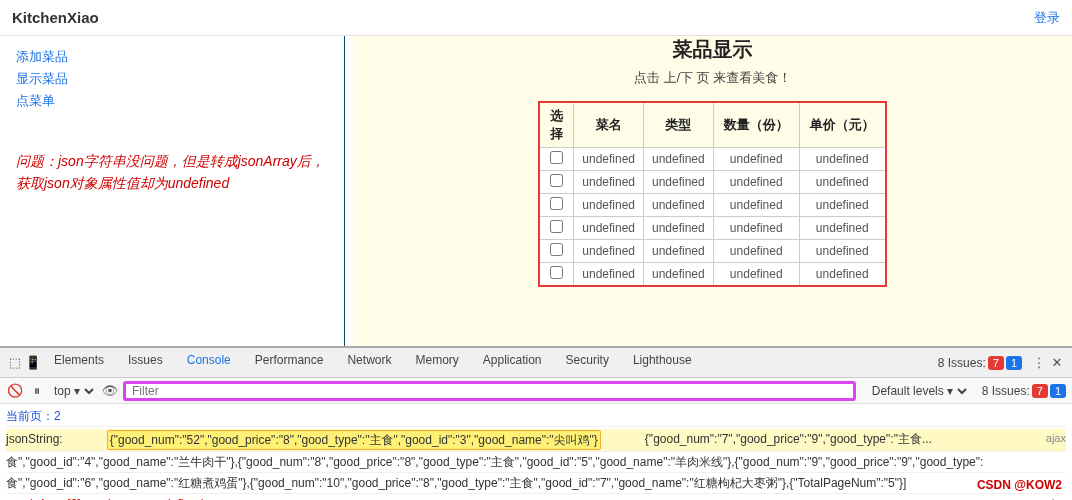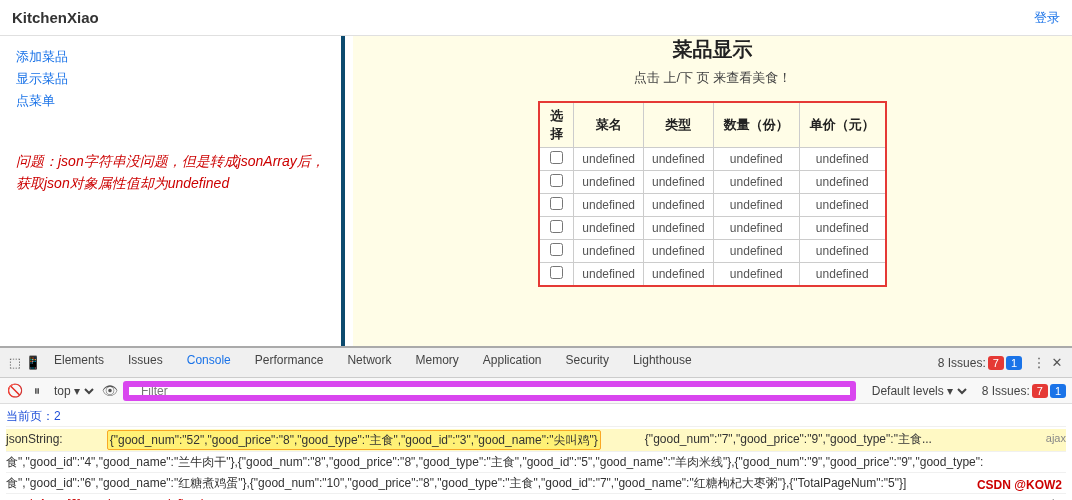--- a/index.html
+++ b/index.html
@@ -7,21 +7,21 @@
 
     
     #header { height: 36px; border-bottom: 1px solid #e0e0e0; display: flex; align-items: center; justify-content: space-between; padding: 0 12px; }
     #header .logo { font-size: 15px; font-weight: bold; color: #333; }
     #header .login-link { color: #1a73e8; font-size: 13px; text-decoration: none; }
 
     
     #main { display: flex; height: 310px; }
 
     
-    #sidebar { width: 345px; border-right: 4px solid #0c4a6e; padding: 12px 16px; }
+    #sidebar { width: 345px; border-right: 1px solid #0c4a6e; padding: 12px 16px; }
     #sidebar a { display: block; color: #1a73e8; text-decoration: none; font-size: 13px; margin-bottom: 4px; }
 
     
     .annotation { margin-top: 40px; color: #c00; font-size: 14px; line-height: 1.6; font-style: italic; }
 
     
     #right-panel { flex: 1; background: #fffde7; display: flex; flex-direction: column; align-items: center; padding: 0; margin-left: 8px; }
     #right-panel .title { font-size: 20px; font-weight: bold; color: #222; margin-bottom: 6px; }
     #right-panel .subtitle { font-size: 13px; color: #444; margin-bottom: 14px; }
 
@@ -42,21 +42,21 @@
     .dt-tab.active { color: #1a73e8; border-bottom: 2px solid #0c4a6e; }
     .dt-spacer { flex: 1; }
     .dt-badge { background: #e53935; color: #fff; border-radius: 3px; font-size: 11px; padding: 1px 5px; margin-left: 2px; }
     .dt-badge-blue { background: #1a73e8; color: #fff; border-radius: 3px; font-size: 11px; padding: 1px 5px; margin-left: 2px; }
     .dt-issues { display: flex; align-items: center; font-size: 12px; color: #444; margin-right: 8px; }
 
     
     #devtools-bar2 { height: 26px; background: #f8f8f8; border-bottom: 1px solid #ddd; display: flex; align-items: center; padding: 0 6px; gap: 4px; }
     .dt-btn { width: 18px; height: 18px; display: flex; align-items: center; justify-content: center; cursor: pointer; color: #555; font-size: 13px; border: none; background: none; }
     .dt-select { font-size: 12px; color: #444; border: none; background: none; cursor: pointer; }
-    .dt-filter { flex: 1; height: 20px; border: 6px solid #d946ef; border-radius: 3px; padding: 0 12px; font-size: 12px; background: #fff; }
+    .dt-filter { flex: 1; height: 20px; border: 3px solid #d946ef; border-radius: 3px; padding: 0 6px; font-size: 12px; background: #fff; }
     .dt-levels { font-size: 12px; color: #444; border: none; background: none; cursor: pointer; margin-left: 8px; }
     .dt-issues-bar { display: flex; align-items: center; font-size: 12px; color: #444; margin-left: 8px; }
 
     
     #devtools-console { flex: 1; overflow-y: auto; background: #fff; padding: 2px 6px; }
     .console-line { font-size: 12px; color: #333; line-height: 1.5; border-bottom: 1px solid #f0f0f0; padding: 1px 0; display: flex; }
     .console-line .label { color: #888; margin-left: auto; font-size: 11px; min-width: 36px; text-align: right; }
     .console-line-highlight { background: #fff9c4; gap: 44px; }
     .console-line-highlight .code-text { background: #fff176; border: 1px solid #f9a825; padding: 0 2px; border-radius: 2px; }
     .console-error { color: #c00; }

